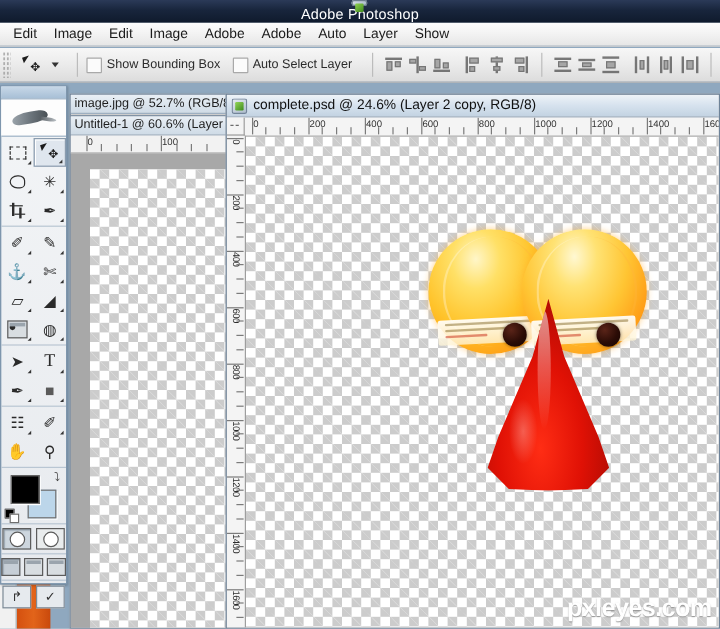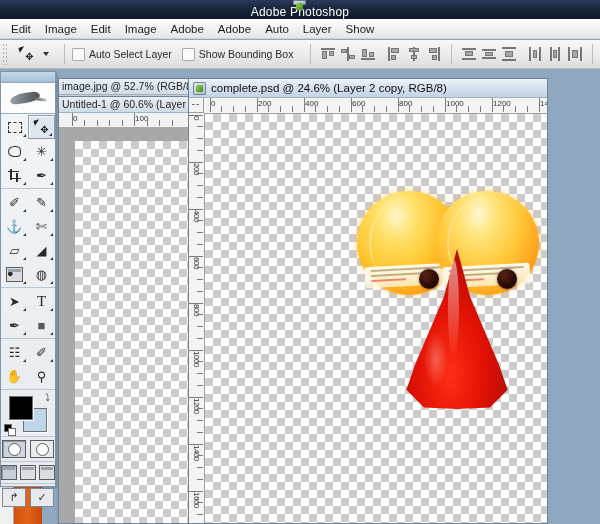--- a/index.html
+++ b/index.html
@@ -168,21 +168,21 @@
     background-image:
       linear-gradient(45deg,#cccccc 25%,transparent 25%,transparent 75%,#cccccc 75%),
       linear-gradient(45deg,#cccccc 25%,transparent 25%,transparent 75%,#cccccc 75%);
     background-size:16px 16px;
     background-position:0 0,8px 8px;
     background-color:#ffffff;
   }
 
   
   .activedoc{
-    position:absolute;left:188px;top:78px;width:360px;height:446px;
+    position:absolute;left:188px;top:78px;width:412px;height:446px;
     background:#cfcfcf;border:1px solid #5d7near;box-sizing:border-box;
     overflow:hidden;z-index:30;
   }
   .ad-title{
     height:19px;
     background:linear-gradient(180deg,#eef3f8 0%,#d6e2ee 50%,#c3d3e2 100%);
     border-bottom:1px solid #9fb2c4;
     display:flex;align-items:center;padding-left:4px;box-sizing:border-box;
   }
   .ad-title .psd-icon{
@@ -305,25 +305,25 @@
       <div class="ic-move">
         <div class="p"></div>
           <div class="c">✥</div>
       </div>
     </div>
     <div class="tri-dropdown"></div>
     <div class="vsep"></div>
 
     <div class="chk">
       <div class="box"></div>
-      <span>Auto Select Layer</span>
+      <span>Show Bounding Box</span>
     </div>
     <div class="chk">
       <div class="box"></div>
-      <span>Show Bounding Box</span>
+      <span>Auto Select Layer</span>
     </div>
 
     <div class="vsep"></div>
     <div class="alignicons">
       <div class="ai">
         <div class="bar" style="left:2px;top:3px;width:14px;height:2px;"></div>
         <div class="blk" style="left:3px;top:6px;width:5px;height:8px;"></div>
         <div class="blk" style="left:10px;top:6px;width:5px;height:5px;"></div>
       </div>
       <div class="ai">
@@ -553,20 +553,21 @@
 
           <div class="nose">
             <div class="hl"></div>
             <div class="hl2"></div>
           </div>
 
           <div class="pupil pupil-l"></div>
           <div class="pupil pupil-r"></div>
         </div>
 
+        <div class="watermark">pxleyes.com</div>
       </div>
     </div>
   </div>
 
   <div class="toolbox">
     <div class="tb-header"></div>
     <div class="tb-logo">
       <div class="feather"></div>
     </div>
 

